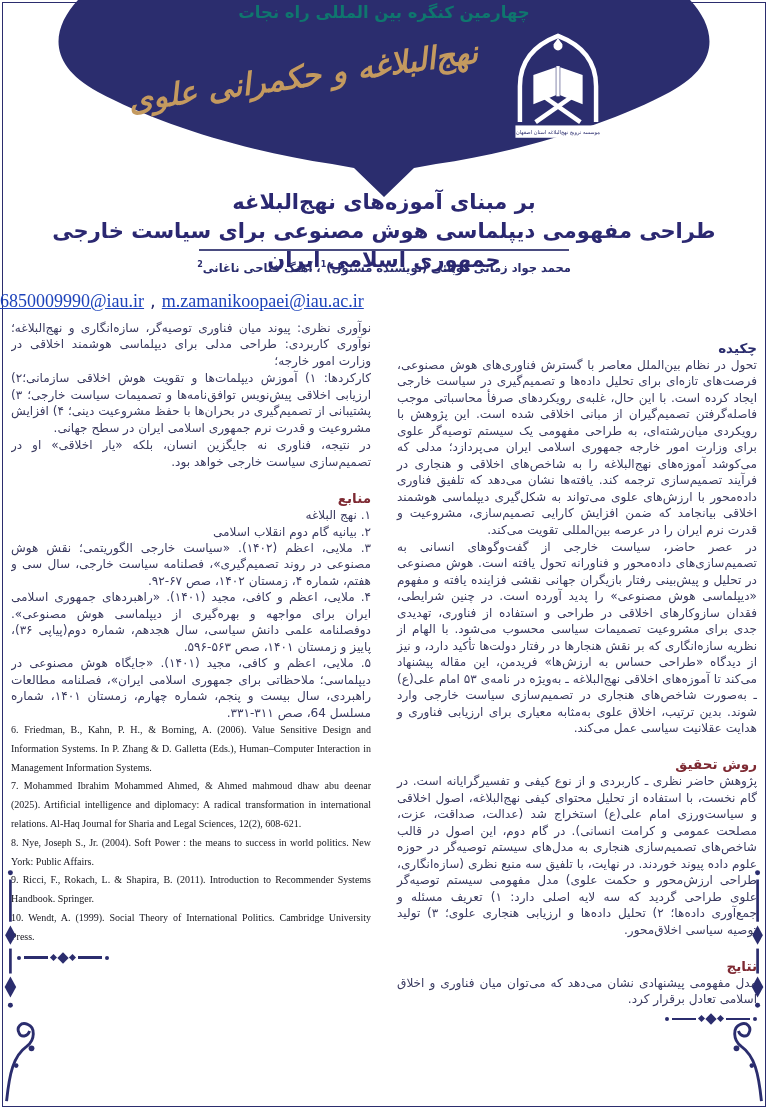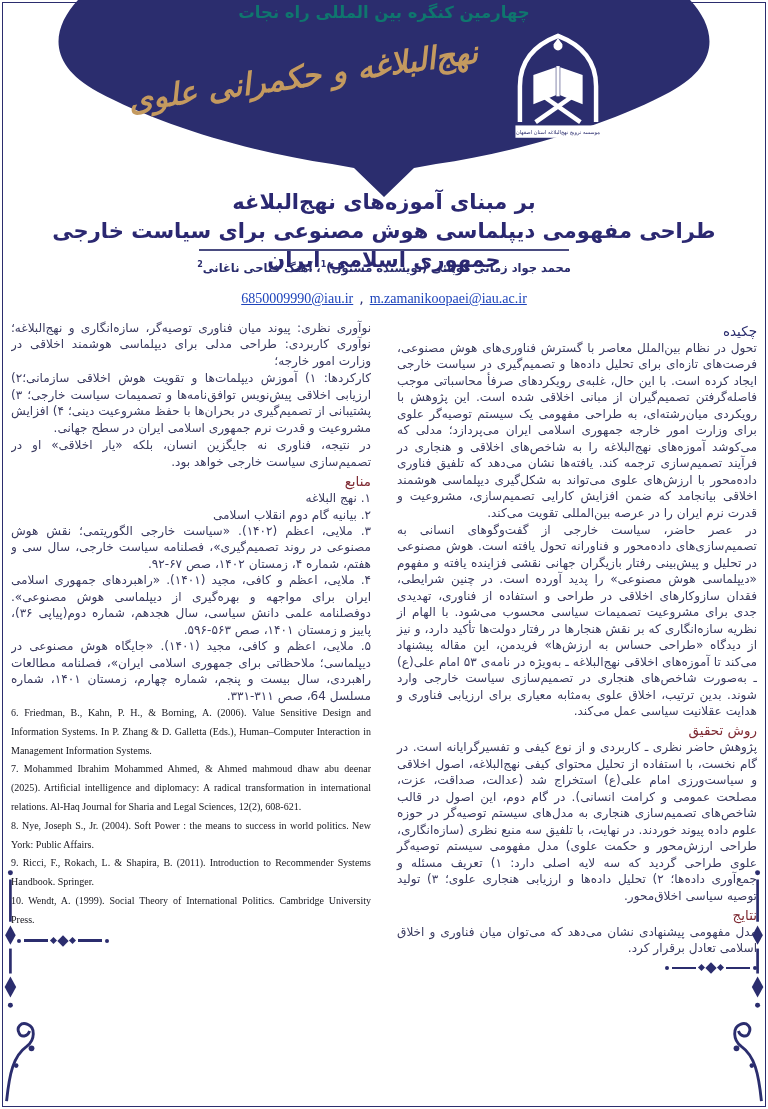--- a/index.html
+++ b/index.html
@@ -16,30 +16,30 @@
                white-space:nowrap;}
   .logo-svg{position:absolute;top:28px;left:500px;width:116px;height:112px;}
 
   
   .paper-title{position:absolute;top:188px;left:20px;width:728px;text-align:center;color:#2b2871;
                font-weight:bold;font-size:21px;line-height:29px;direction:rtl;}
   .title-rule{position:absolute;top:249px;left:199px;width:370px;height:2px;background:#4a4c80;}
   .authors-line{position:absolute;top:260px;left:0;width:100%;text-align:center;color:#2b2d6e;
                 font-weight:bold;font-size:11.5px;direction:rtl;}
   .authors-line sup{font-size:8px;}
-  .emails-line{position:absolute;top:290px;left:0;width:100%;text-align:center;font-size:14px;
+  .emails-line{position:absolute;top:290px;left:0;width:100%;font-size:18px;
                direction:ltr;}
   .emails-line a{color:#1d43bb;text-decoration:underline;font-family:"Liberation Serif",serif;}
   .emails-line .sep{color:#2b2d6e;margin:0 6px;}
 
   
   .columns{position:absolute;top:320px;left:11px;right:11px;bottom:6px;display:flex;
            direction:rtl;gap:26px;overflow:hidden;}
   .col{flex:1;min-width:0;direction:rtl;}
-  .sec-h{font-size:13.5px;font-weight:normal;margin:3px 0 1px;}
+  .sec-h{font-size:13.5px;font-weight:bold;margin:20px 0 1px;}
   .sec-h.navy{color:#2b2d6e;}
   .sec-h.red{color:#7e2a33;}
   .fa-p{font-size:12.1px;line-height:16.45px;text-align:justify;color:#3b3b60;margin:0 0 1px;}
   .ref-fa{font-size:12.1px;line-height:16.45px;text-align:justify;color:#3b3b60;margin:0;}
   .ref-en{direction:ltr;font-family:"Liberation Serif","DejaVu Serif",serif;font-size:10px;
           line-height:18.8px;text-align:justify;color:#16161e;margin:0;}
 
   
   .divider{display:flex;align-items:center;gap:3px;direction:ltr;margin-top:7px;}
   .divider .dot{width:4px;height:4px;border-radius:50%;background:#2b2d6e;}

